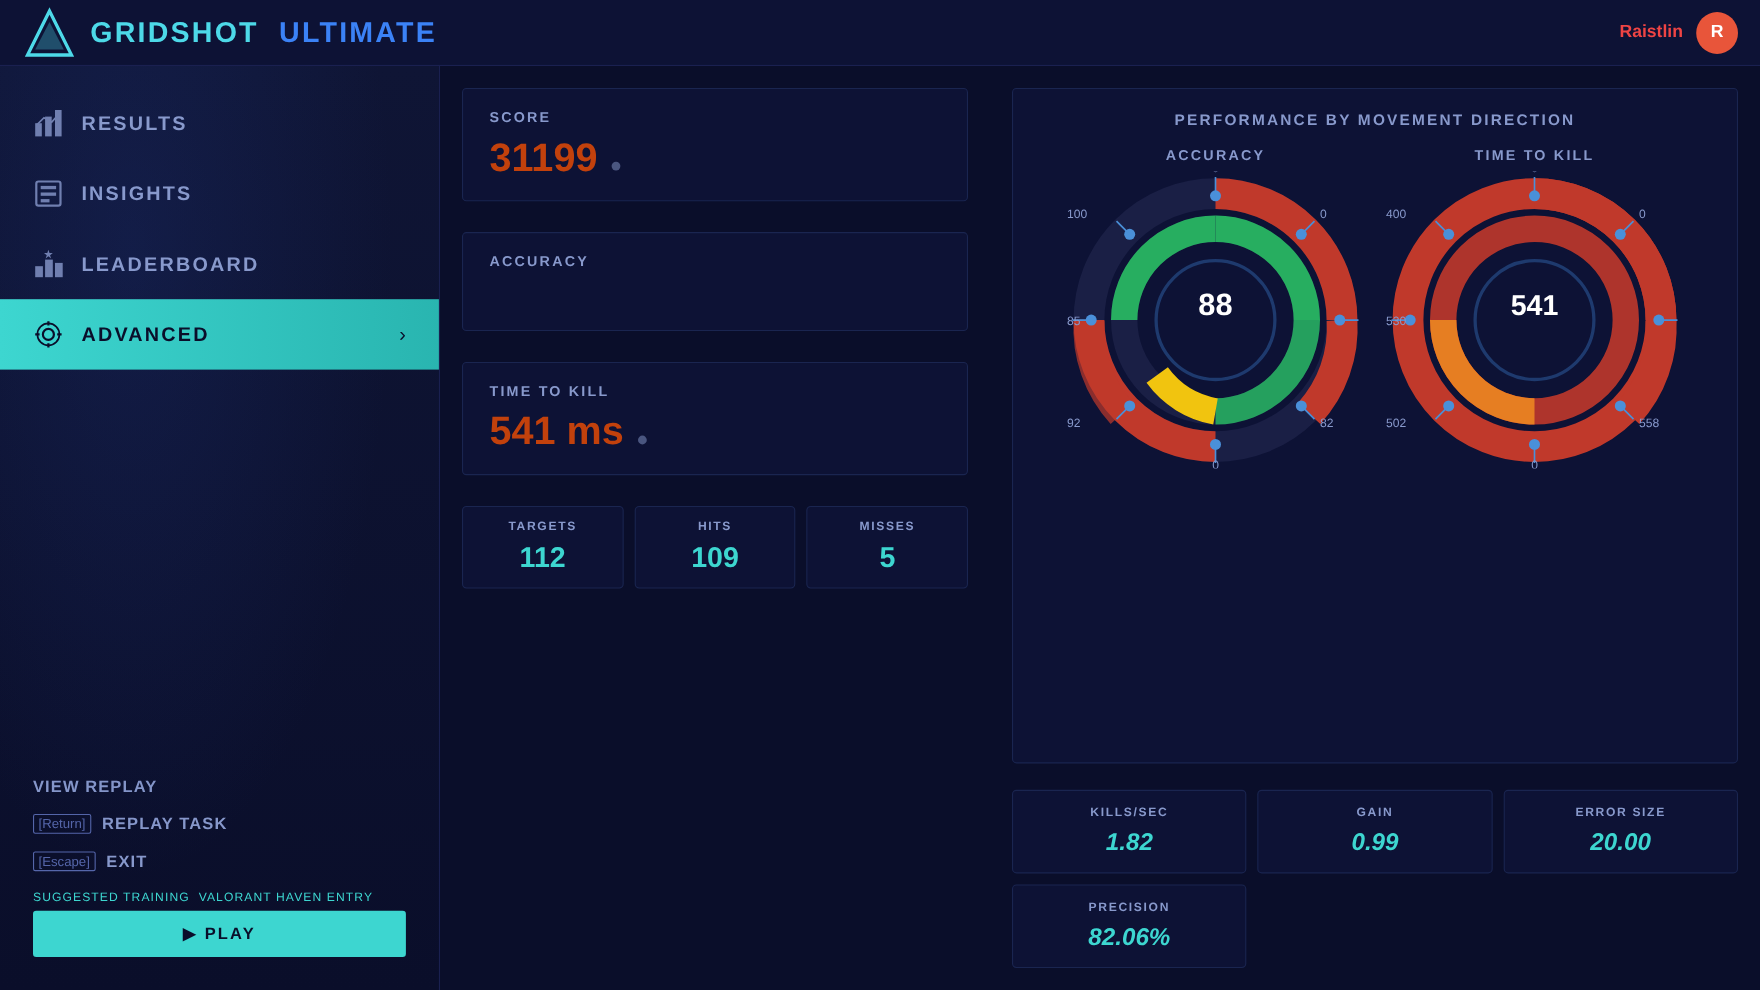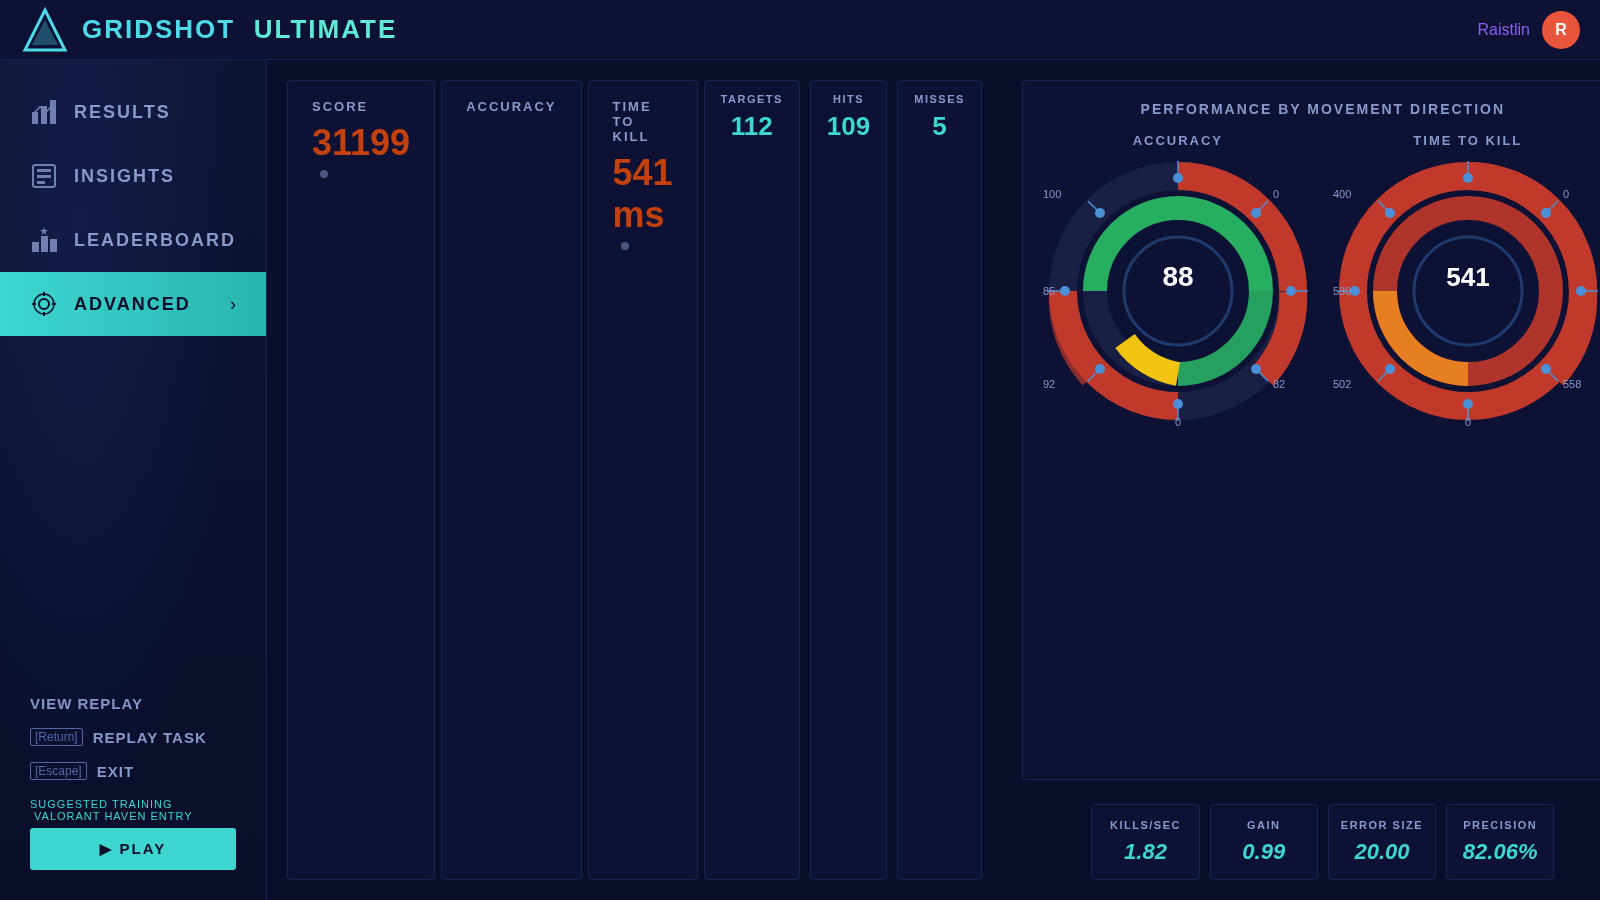--- a/index.html
+++ b/index.html
@@ -42,22 +42,22 @@
       color: #4dd9e8;
     }
     .header-right {
       margin-left: auto;
       display: flex;
       align-items: center;
       gap: 12px;
     }
     .username {
       font-size: 16px;
-      font-weight: 400;
-      color: #8b5cf6;
+      font-weight: 700;
+      color: #ef4444;
     }
     .avatar {
       width: 38px;
       height: 38px;
       border-radius: 50%;
       background: #e8553a;
       display: flex;
       align-items: center;
       justify-content: center;
       font-size: 16px;
@@ -187,22 +187,22 @@
       align-items: center;
       justify-content: center;
       gap: 8px;
     }
 
     
     .main-content {
       flex: 1;
       padding: 20px;
       display: flex;
-      flex-direction: row;
-      gap: 6px;
+      flex-direction: column;
+      gap: 28px;
     }
     .stat-card {
       background: #0d1235;
       border: 1px solid #1a2550;
       border-radius: 4px;
       padding: 18px 24px;
       min-height: 90px;
     }
     .stat-card-title {
       font-size: 13px;
@@ -228,21 +228,20 @@
       opacity: 0.5;
     }
 
     
     .right-panel {
       width: 700px;
       display: flex;
       flex-direction: column;
       padding: 20px;
       gap: 24px;
-      align-items: center;
     }
 
     
     .performance-card {
       background: #0d1235;
       border: 1px solid #1a2550;
       border-radius: 4px;
       padding: 20px;
       flex: 1;
     }
@@ -273,21 +272,21 @@
     }
     .chart-wrapper {
       position: relative;
       width: 270px;
       height: 270px;
     }
 
     
     .bottom-right-stats {
       display: grid;
-      grid-template-columns: repeat(4, 1fr);
+      grid-template-columns: repeat(3, 1fr);
       gap: 10px;
     }
     .br-stat-card {
       background: #0d1235;
       border: 1px solid #1a2550;
       border-radius: 4px;
       padding: 14px 12px;
       text-align: center;
     }
     .br-stat-label {
@@ -334,21 +333,21 @@
 <body>
 
 <div class="header">
   <div class="logo-area">
     <svg class="logo-icon" viewBox="0 0 50 50" xmlns="http://www.w3.org/2000/svg">
       <polygon points="25,5 45,45 5,45" fill="none" stroke="#4dd9e8" stroke-width="3"></polygon>
       <polygon points="25,15 38,40 12,40" fill="#4dd9e8" opacity="0.3"></polygon>
     </svg>
     <div class="game-title">
       <span>GRIDSHOT</span>
-      &nbsp;<span style="color:#5eead4">ULTIMATE</span>
+      &nbsp;<span style="color:#3b82f6">ULTIMATE</span>
     </div>
   </div>
   <div class="header-right">
     <span class="username">Raistlin</span>
     <div class="avatar">R</div>
   </div>
 </div>
 
 <div class="main-layout">
 

